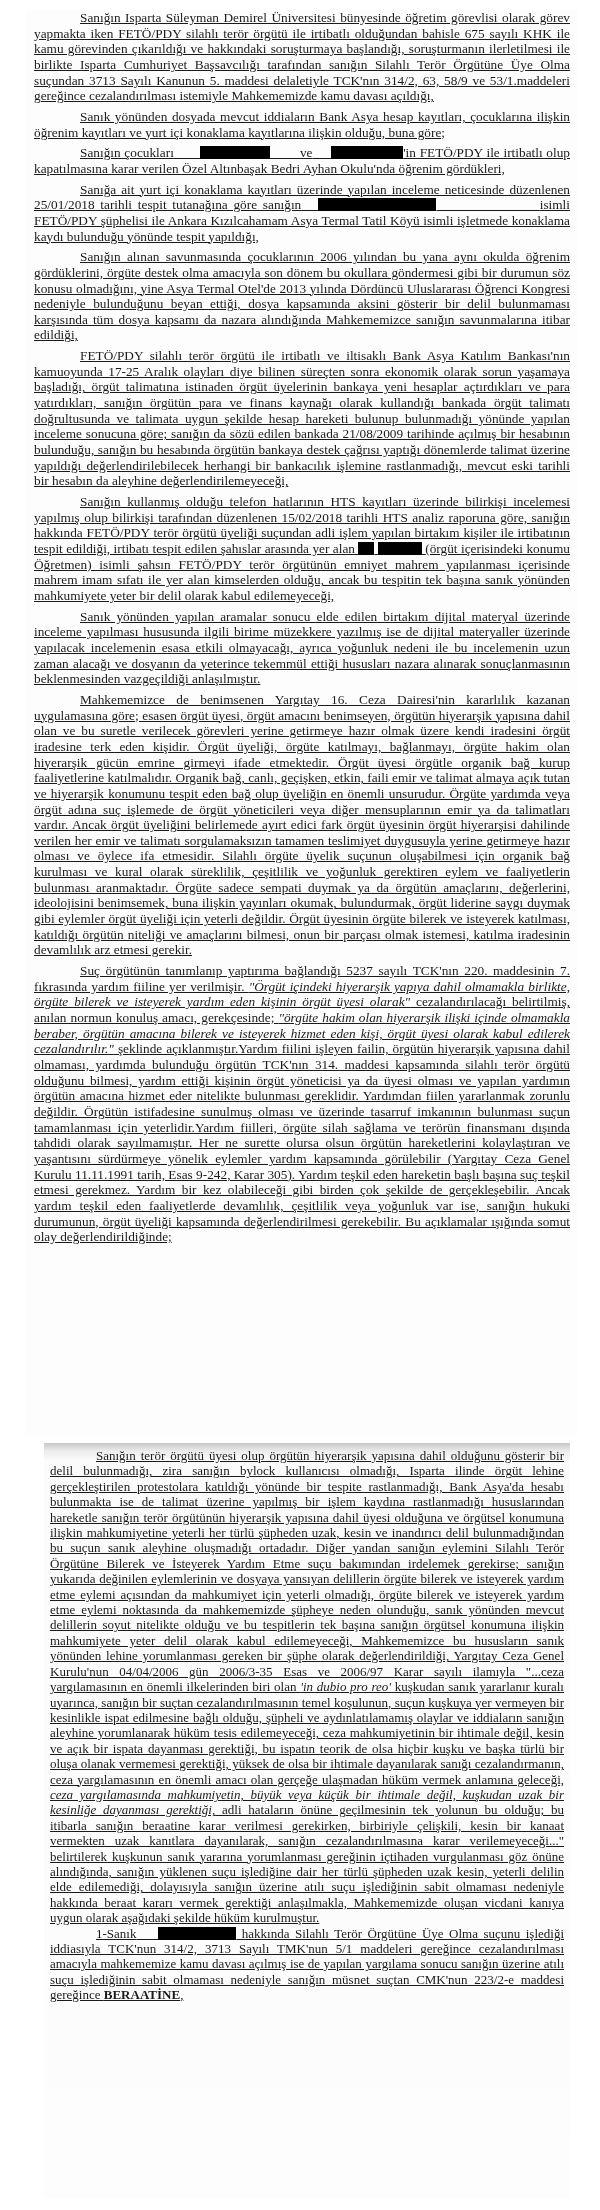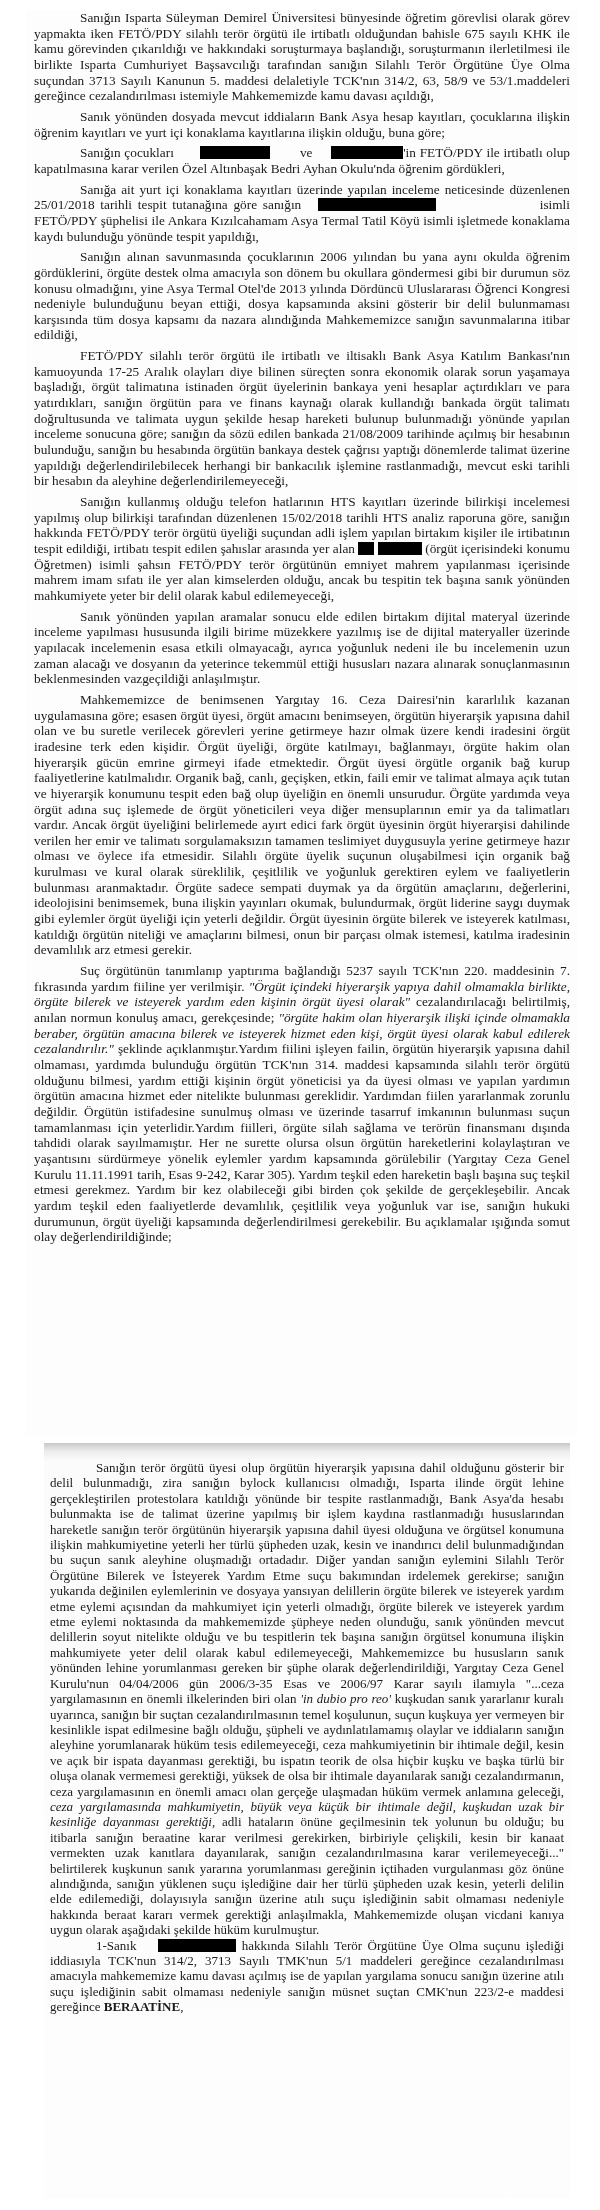--- a/index.html
+++ b/index.html
@@ -1,24 +1,24 @@
 <!DOCTYPE html>
 <html><head>
 <meta charset="utf-8">
 <style>
   html, body { margin: 0; padding: 0; background: #ffffff; }
   body { width: 600px; height: 2210px; position: relative; overflow: hidden;
          font-family: "Liberation Serif", "DejaVu Serif", serif; color: #1a1a1a; }
   .scan { position: absolute; background: #fdfdfd; }
   .scan1 { left: 26px; top: 10px; width: 552px; height: 1425px; padding: 0 8px; box-sizing: border-box; }
-  .scan2 { left: 44px; top: 1443px; width: 526px; height: 755px; padding: 12px 6px; box-sizing: border-box;
+  .scan2 { left: 44px; top: 1443px; width: 526px; height: 755px; padding: 0 6px; box-sizing: border-box;
            background: linear-gradient(to bottom, #c8c8c8 0px, #ececec 8px, #fbfbfb 18px, #fdfdfd 100%); }
   p { margin: 0; font-size: 13.3px; line-height: 15.65px; text-align: justify; }
   .scan2 p { font-size: 13.0px; line-height: 15.4px; }
-  .ind { text-indent: 46px; }
+  .ind { text-indent: 46px; text-decoration: underline; }
   .gap { margin-top: 5px; }
   .heading { font-weight: bold; text-decoration: underline; text-indent: 46px; margin-top: 4px; }
   .hk { font-weight: bold; text-indent: 46px; }
   .redact { display: inline-block; background: #000; height: 13px; vertical-align: -2px; }
   em { font-style: italic; }
   strong { font-weight: bold; }
 </style>
 </head>
 <body>
 

